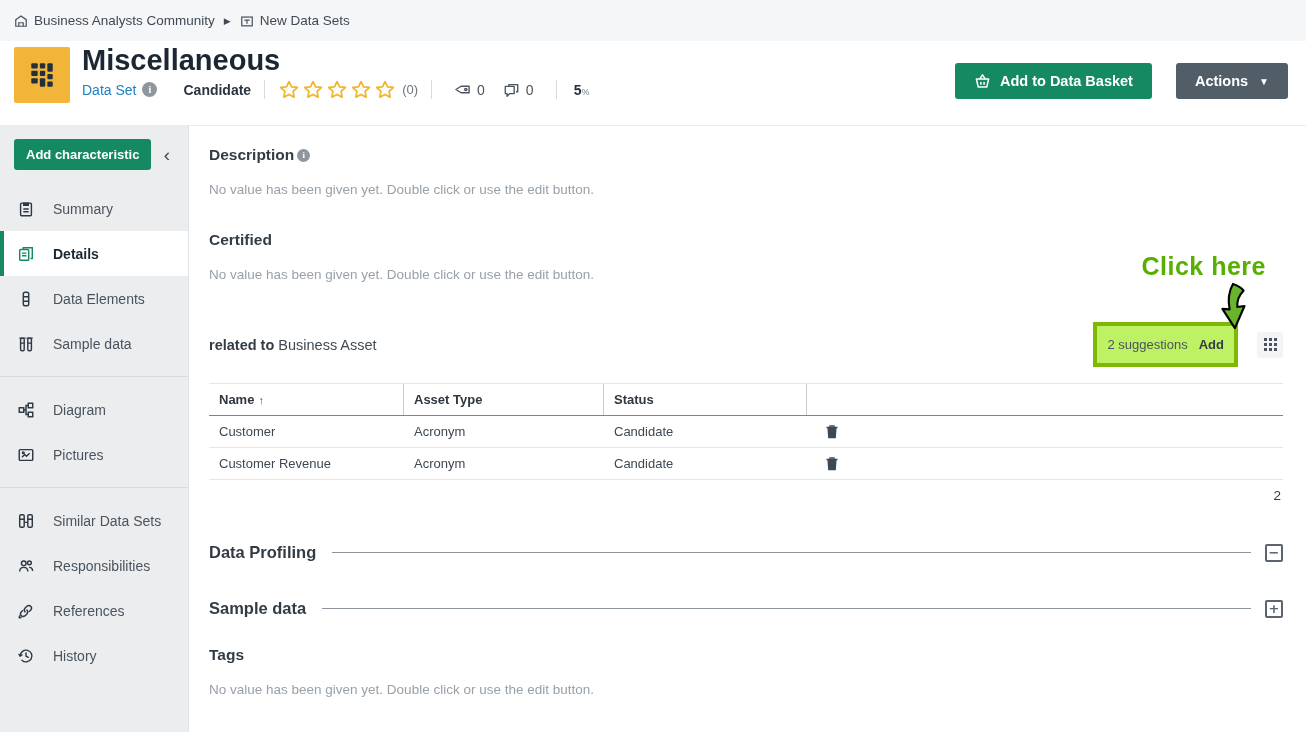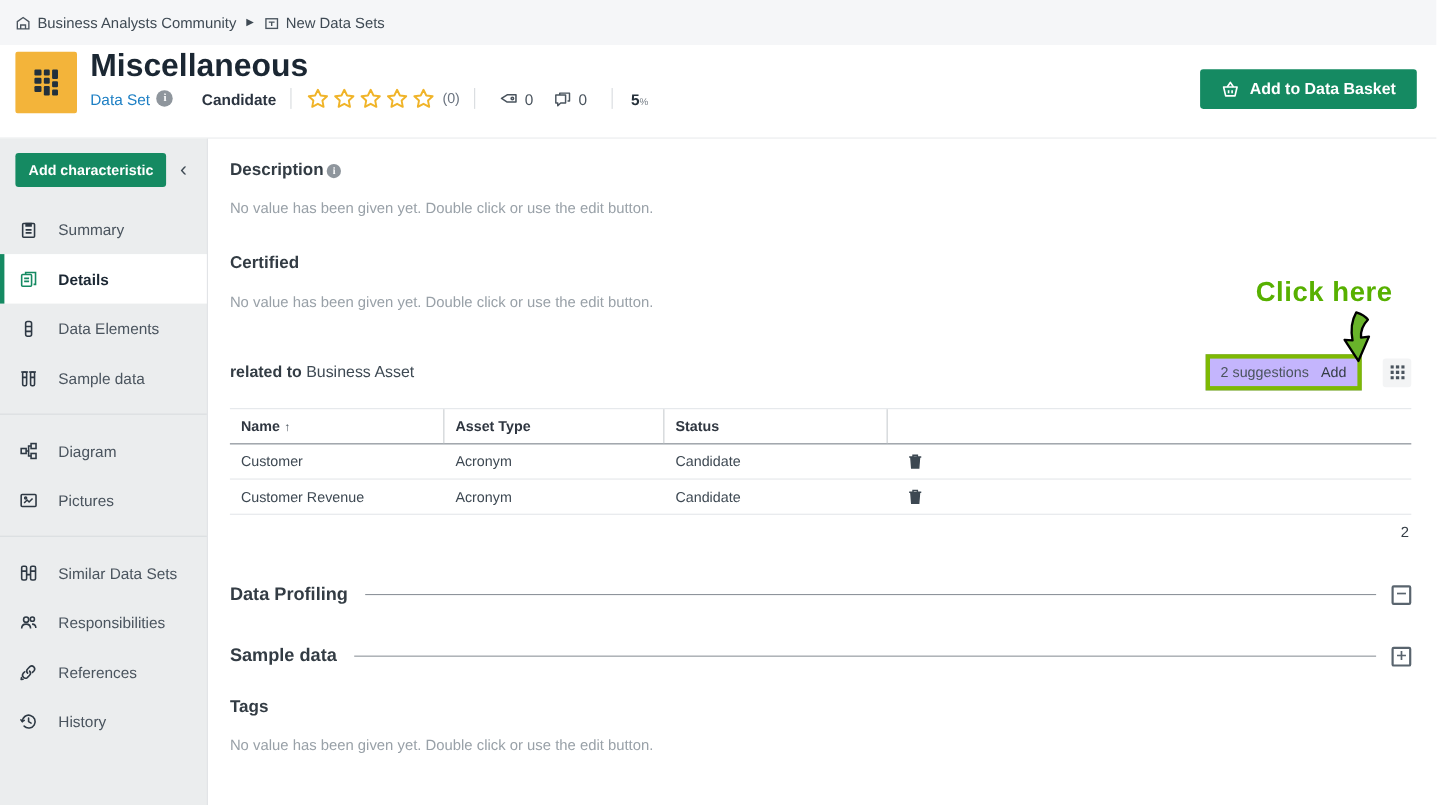--- a/index.html
+++ b/index.html
@@ -60,23 +60,23 @@
   .content{flex:1;padding:20px 23px 0 20px;position:relative;min-width:0}
   .sec-h{font-size:15.5px;font-weight:700;color:var(--txt);display:flex;align-items:center;gap:3px}
   .sec-h .info-dot{width:13px;height:13px;font-size:9px;margin-left:0}
   .placeholder{color:var(--muted);font-size:13.5px;margin-top:18px;cursor:pointer}
   .certified{margin-top:34px}
   .related{margin-top:40px}
   .rel-head{display:flex;align-items:center;justify-content:space-between}
   .rel-title{font-size:14.5px;color:#3f4a54}
   .rel-title b{color:var(--txt)}
   .rel-right{display:flex;align-items:center}
-  .sugg-box{border:4px solid var(--hl);background:#c4b5fd;padding:5px 10px;display:flex;align-items:flex-end;gap:11px}
+  .sugg-box{border:4px solid var(--hl);background:#bef264;padding:11px 10px;display:flex;align-items:flex-end;gap:11px}
   .sugg-label{font-size:13px;color:#4a545e;cursor:pointer}
-  .sugg-add{font-size:13px;font-weight:400;color:#333c44;cursor:pointer}
+  .sugg-add{font-size:13px;font-weight:700;color:#333c44;cursor:pointer}
   .grid-btn{width:26px;height:26px;background:#f3f4f5;border:none;border-radius:3px;margin-left:19px;cursor:pointer;
             display:flex;align-items:center;justify-content:center}
   
   .tbl{margin-top:16px}
   .trow{display:grid;grid-template-columns:195px 200px 203px 1fr;align-items:center}
   .thead{border-top:1px solid var(--line-lt);border-bottom:1px solid var(--line-dk)}
   .thead .tcell{font-weight:700;color:#2f3640;font-size:13px;padding:8px 0 8px 10px;cursor:pointer}
   .thead .tcell.sepr{border-right:1px solid var(--line-md)}
   .sort{font-size:11px;color:#4a545e;margin-left:4px}
   .tbody .trow{border-bottom:1px solid var(--line-lt)}
@@ -183,20 +183,24 @@
     </div>
   </div>
   <div class="head-buttons">
     <button class="btn btn-green">
       <svg width="17" height="16" viewBox="0 0 18 17" fill="none" stroke="#fff" stroke-width="1.6" stroke-linejoin="round">
           <path d="M2.5 6.5h13l-2 8.5h-9z"></path>
           <path d="M6 6.5 9 2l3 4.5"></path>
           <path d="M7.3 9.5v3M10.7 9.5v3"></path>
         </svg>
       <span>Add to Data Basket</span>
+    </button>
+    <button class="btn btn-slate">
+      <span>Actions</span>
+      <span class="caret">▼</span>
     </button>
   </div>
 </div>
 
 <div class="bodywrap">
 
   <div class="sidebar">
     <div class="sb-top">
       <button class="add-char">Add characteristic</button>
       <span class="collapse">‹</span>

